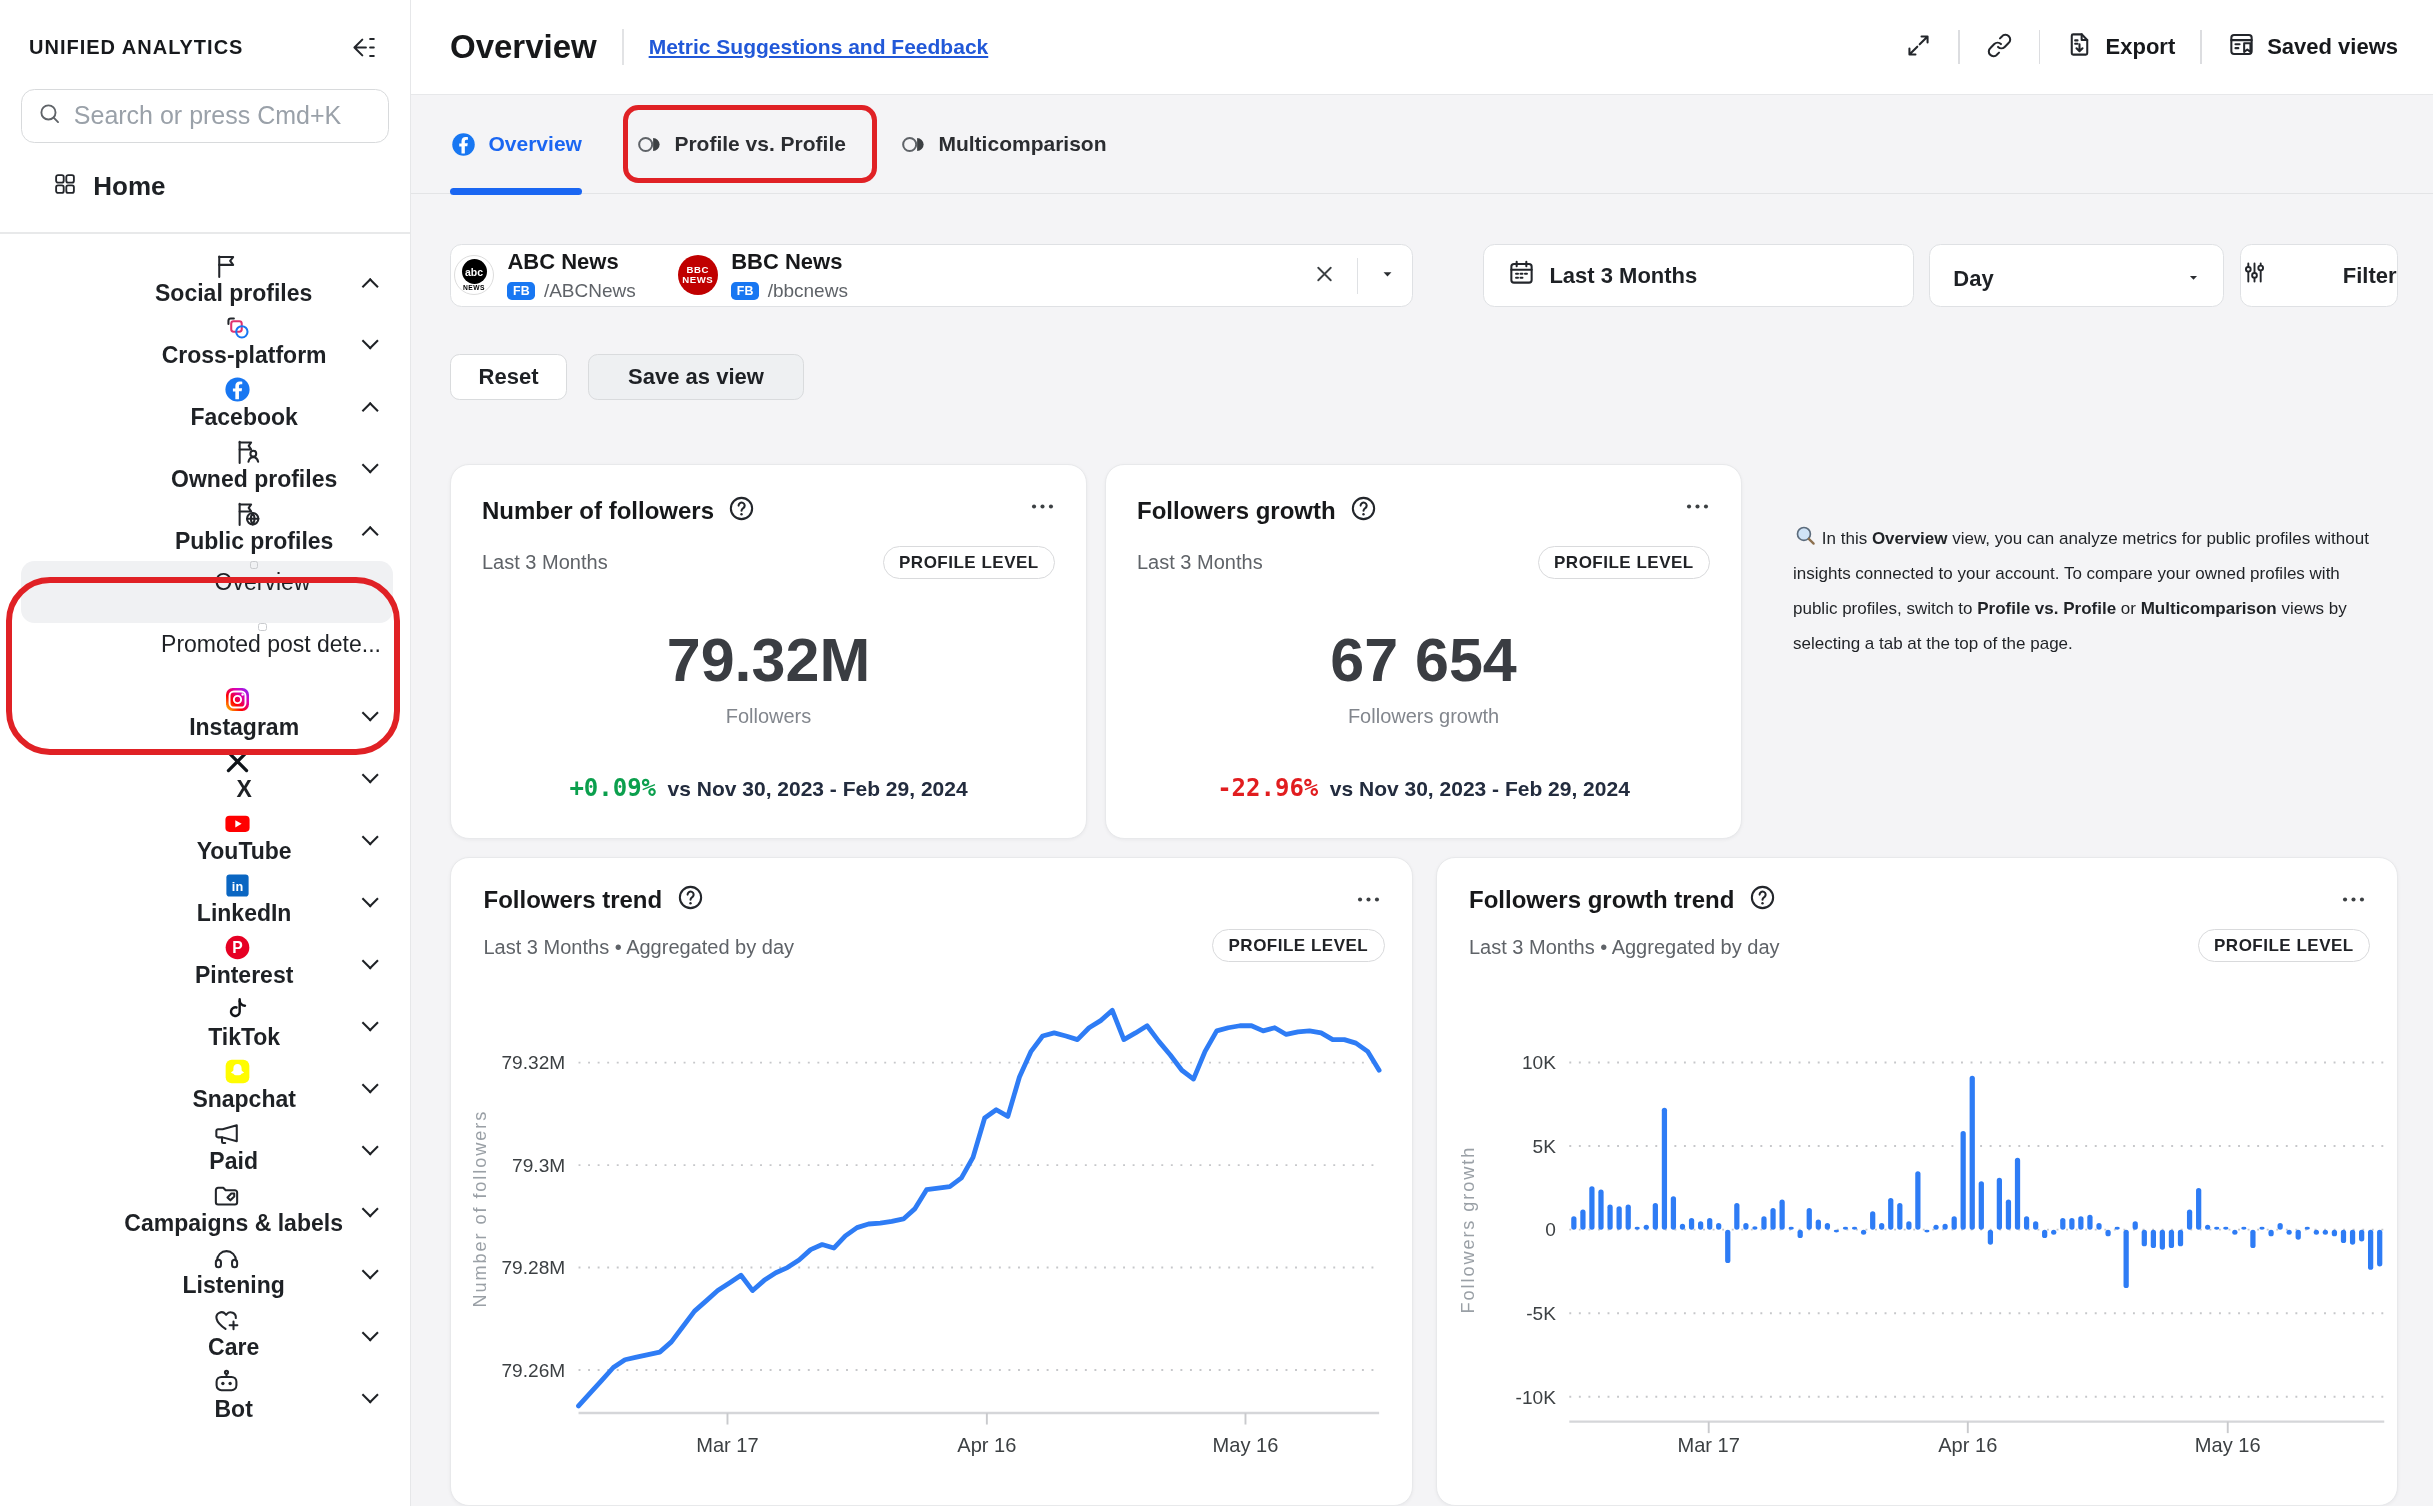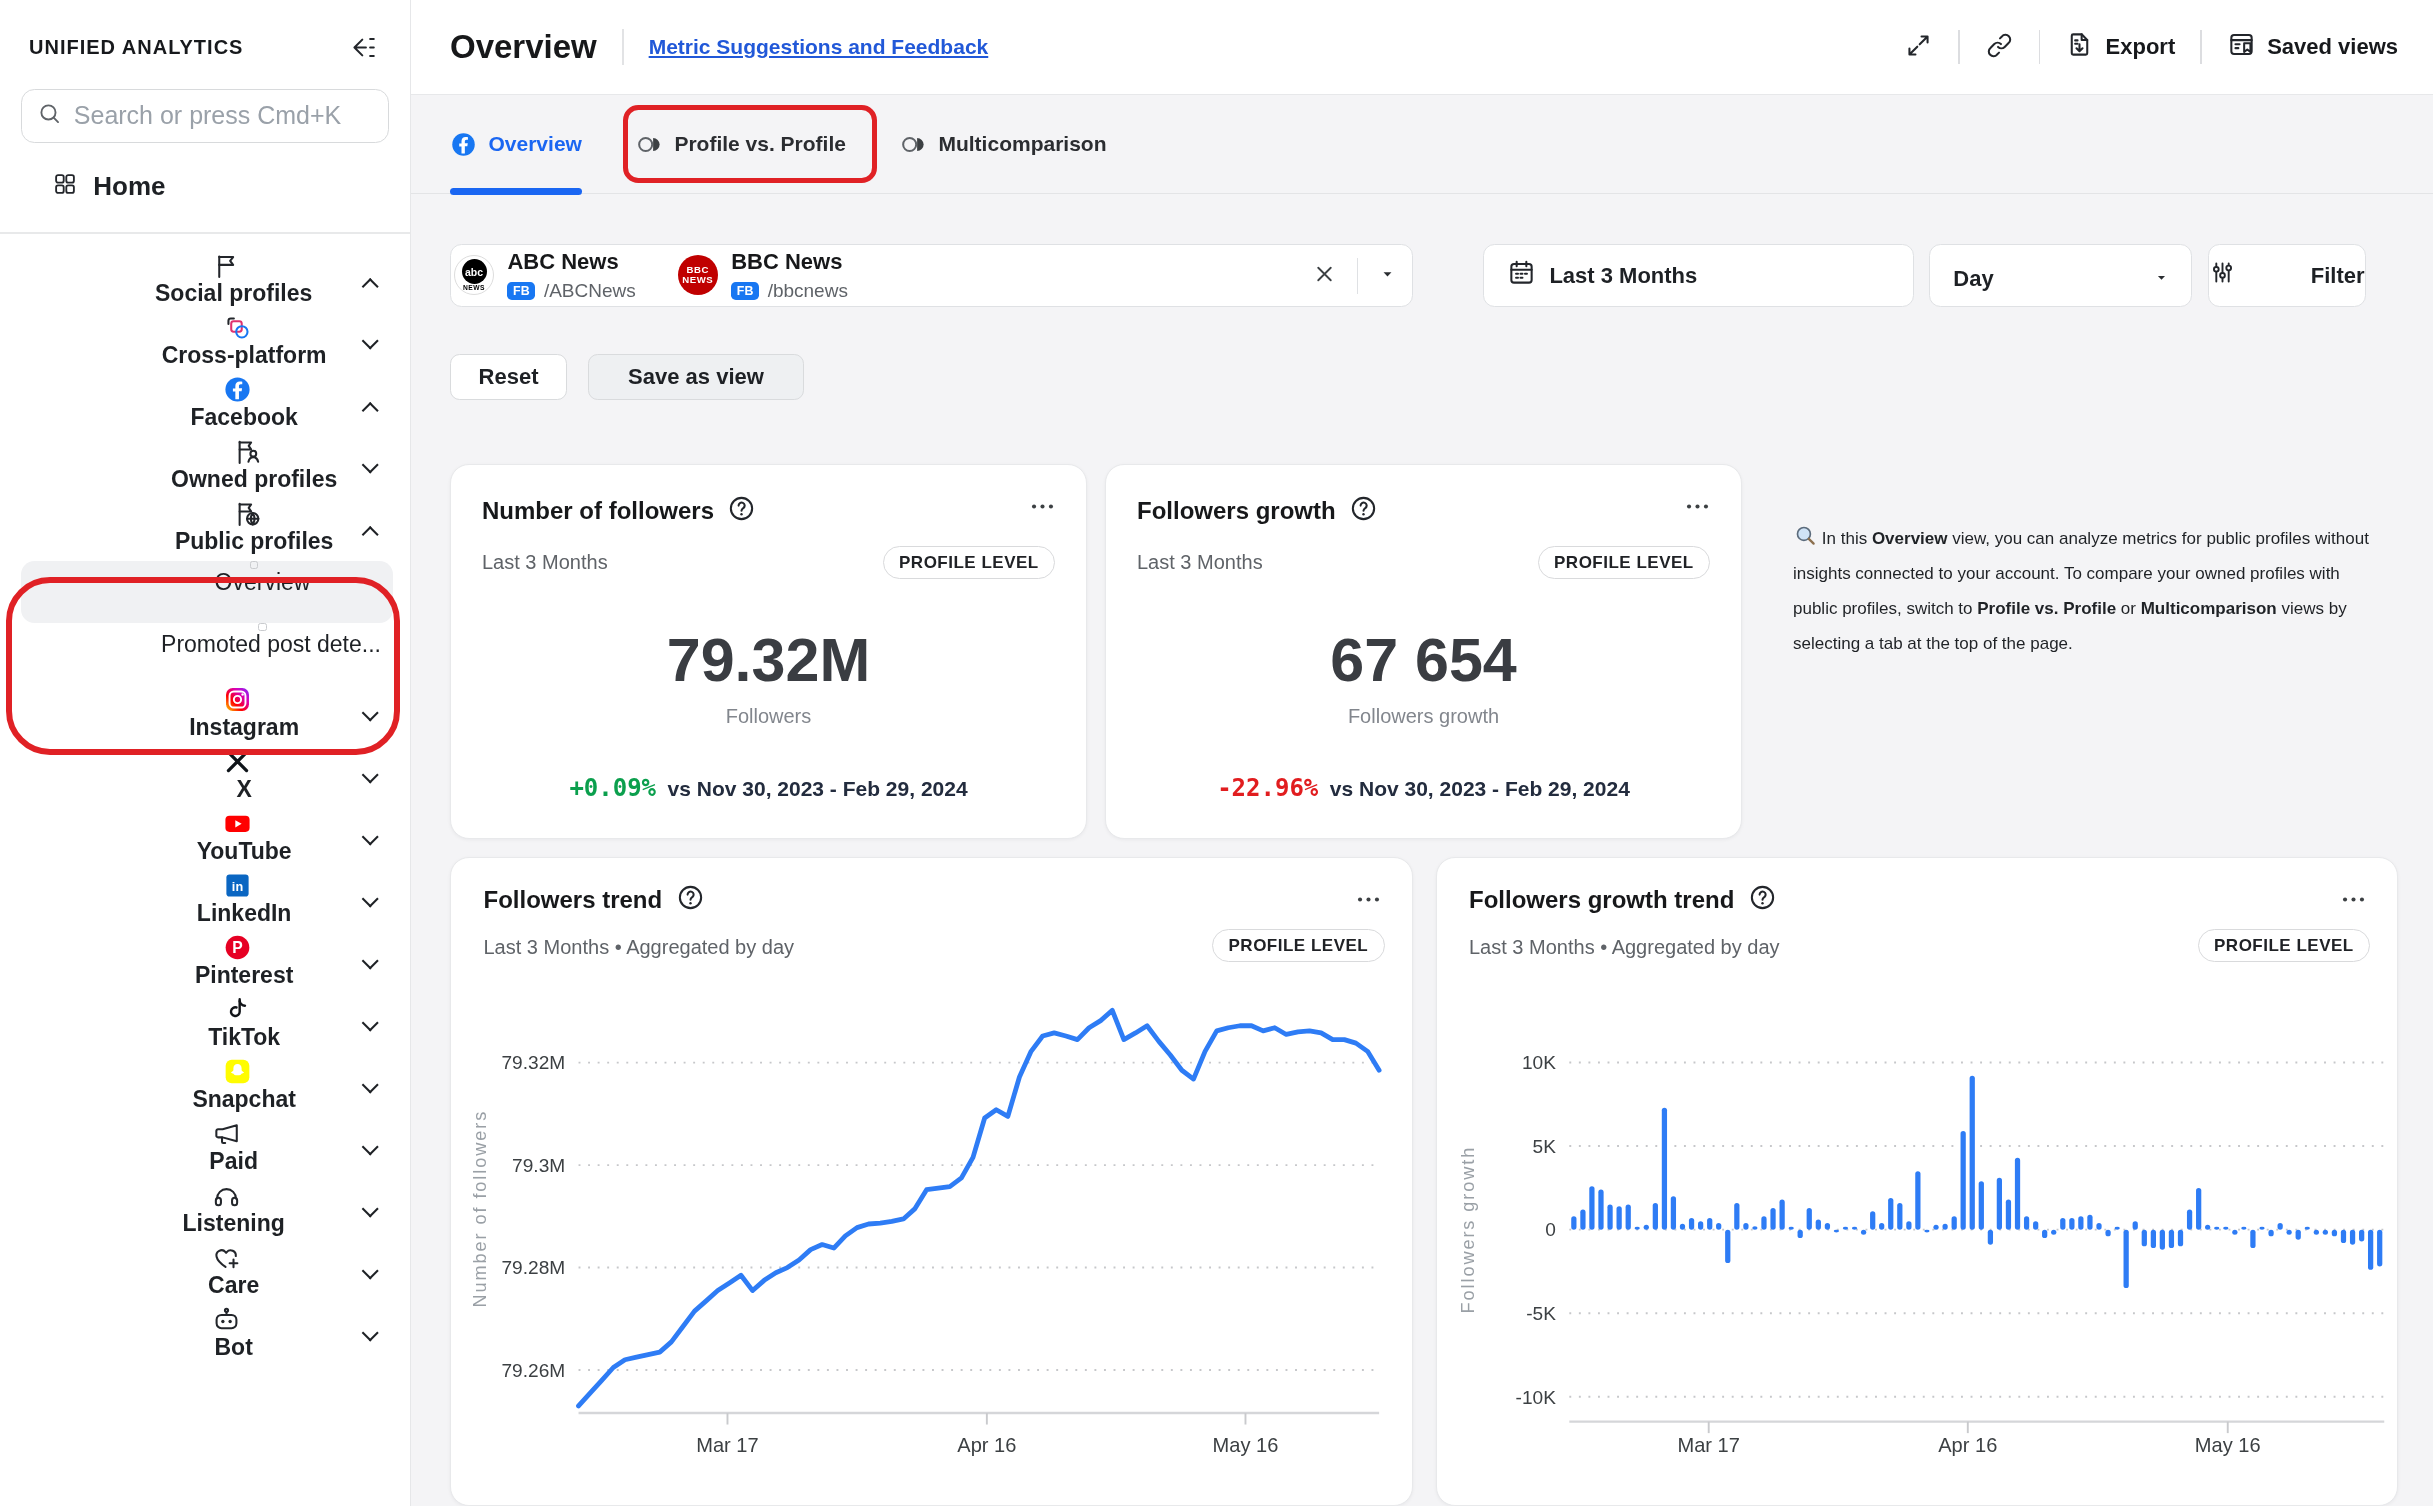--- a/index.html
+++ b/index.html
@@ -73,21 +73,21 @@
   .chip-name { font-size:22px; font-weight:700; color:#17181a; }
   .chip-sub { display:flex; align-items:center; gap:8.6px; margin-top:4.8px; }
   .fb-badge { background:#1877F2; color:#fff; font-size:12.4px; font-weight:700;
     border-radius:4.8px; padding:2.9px 5.7px; line-height:1; }
   .chip-handle { font-size:19px; color:#5f6368; }
   .pb-close { position:absolute; right:75px; top:50%; transform:translateY(-50%); cursor:pointer; }
   .pb-div { position:absolute; right:54px; top:13.4px; width:1.4px; height:36px; background:#dfe1e4; }
   .pb-caret { position:absolute; right:15.3px; top:50%; transform:translateY(-50%); cursor:pointer; }
   .date-btn { width:431px; margin-left:70px; display:flex; align-items:center; gap:13.4px;
     padding-left:23px; font-size:22px; font-weight:600; cursor:pointer; }
-  .day-btn { width:263px; margin-left:15.3px; display:flex; align-items:center; justify-content:space-between;
+  .day-btn { width:295px; margin-left:15.3px; display:flex; align-items:center; justify-content:space-between;
     padding:6px 21px 0 23px; font-size:22px; font-weight:600; cursor:pointer; }
   .filter-btn { width:158px; margin-left:15.3px; display:flex; align-items:center; justify-content:space-between;
     gap:11.5px; font-size:22px; font-weight:600; cursor:pointer; }
 
   .btn-row { display:flex; gap:21px; margin:47px 0 0 39px; }
   .btn { height:46px; border-radius:9.6px; border:1.4px solid #d9dbdd; font-size:22px; font-weight:600;
     display:flex; align-items:center; justify-content:center; cursor:pointer; color:#1e2125; }
   .btn-reset { width:117px; background:#fff; }
   .btn-save { width:216px; background:#eef0f2; }
 
@@ -277,20 +277,28 @@
           </svg>
           <span class="lbl">Snapchat</span>
           <span class="row-chev down"></span>
         </div>
         <div class="sidebar-row lvl0" style="padding-left: 43px;">
           <svg width="29" height="29" viewBox="0 0 24 24">
             <path d="M20.5 5.2v13.2L8.8 15.2H5a1.4 1.4 0 01-1.4-1.4v-3.9A1.4 1.4 0 015 8.5h3.8z" stroke="#23262b" stroke-width="1.7" fill="none" stroke-linecap="round" stroke-linejoin="round"></path>
             <path d="M8.3 15.4v3.4a1 1 0 001 1h1.6" stroke="#23262b" stroke-width="1.7" fill="none" stroke-linecap="round" stroke-linejoin="round"></path>
           </svg>
           <span class="lbl">Paid</span>
+          <span class="row-chev down"></span>
+        </div>
+        <div class="sidebar-row lvl0" style="padding-left: 43px;">
+          <svg width="29" height="29" viewBox="0 0 24 24">
+            <path d="M3.2 7.6v9.9a1.9 1.9 0 001.9 1.9h13.8a1.9 1.9 0 001.9-1.9V9.6a1.9 1.9 0 00-1.9-1.9h-7.6l-2-2.1H5.1a1.9 1.9 0 00-1.9 2z" stroke="#23262b" stroke-width="1.7" fill="none" stroke-linecap="round" stroke-linejoin="round"></path>
+            <path d="M12.8 13.6l2.4 2.4 3.2-3.2v-2.4h-2.4z" stroke="#23262b" stroke-width="1.7" fill="none" stroke-linecap="round" stroke-linejoin="round"></path>
+          </svg>
+          <span class="lbl">Campaigns &amp; labels</span>
           <span class="row-chev down"></span>
         </div>
         <div class="sidebar-row lvl0" style="padding-left: 43px;">
           <svg width="29" height="29" viewBox="0 0 24 24">
             <path d="M4.2 14.5a7.8 7.8 0 0115.6 0" stroke="#23262b" stroke-width="1.7" fill="none" stroke-linecap="round" stroke-linejoin="round"></path>
             <rect x="3.2" y="13.8" width="4.2" height="6.2" rx="2.1" stroke="#23262b" stroke-width="1.7" fill="none" stroke-linecap="round" stroke-linejoin="round"></rect>
             <rect x="16.6" y="13.8" width="4.2" height="6.2" rx="2.1" stroke="#23262b" stroke-width="1.7" fill="none" stroke-linecap="round" stroke-linejoin="round"></rect>
           </svg>
           <span class="lbl">Listening</span>
           <span class="row-chev down"></span>

